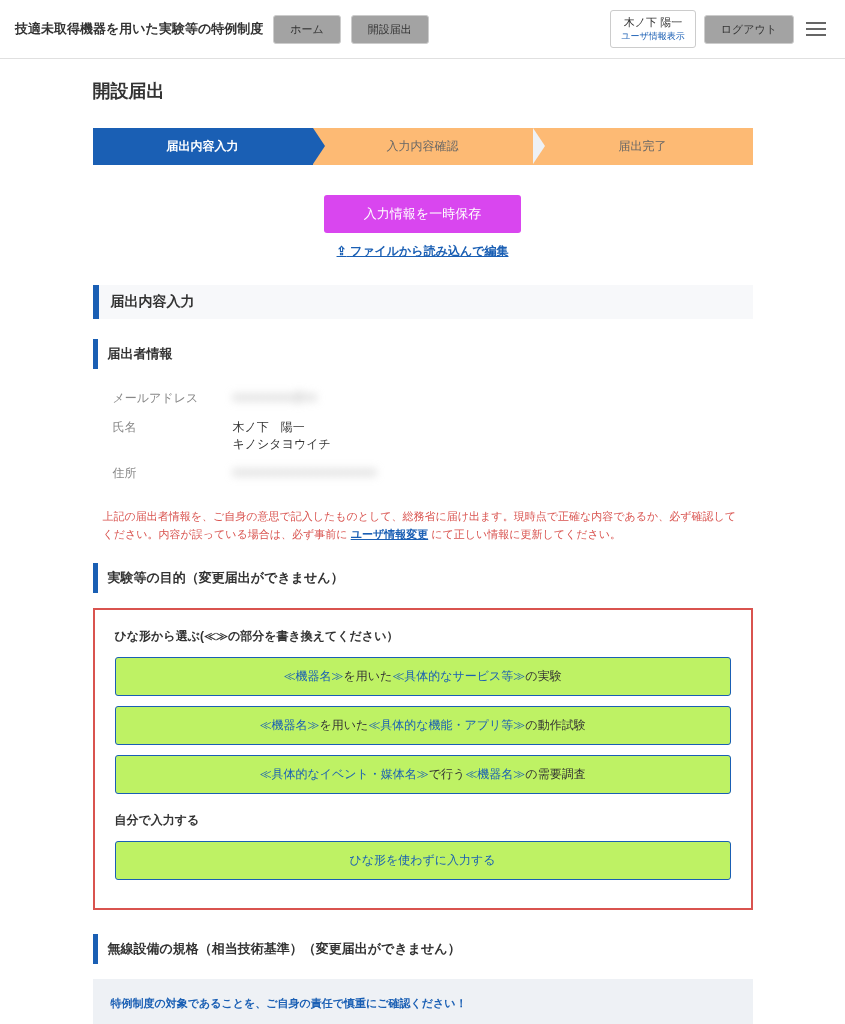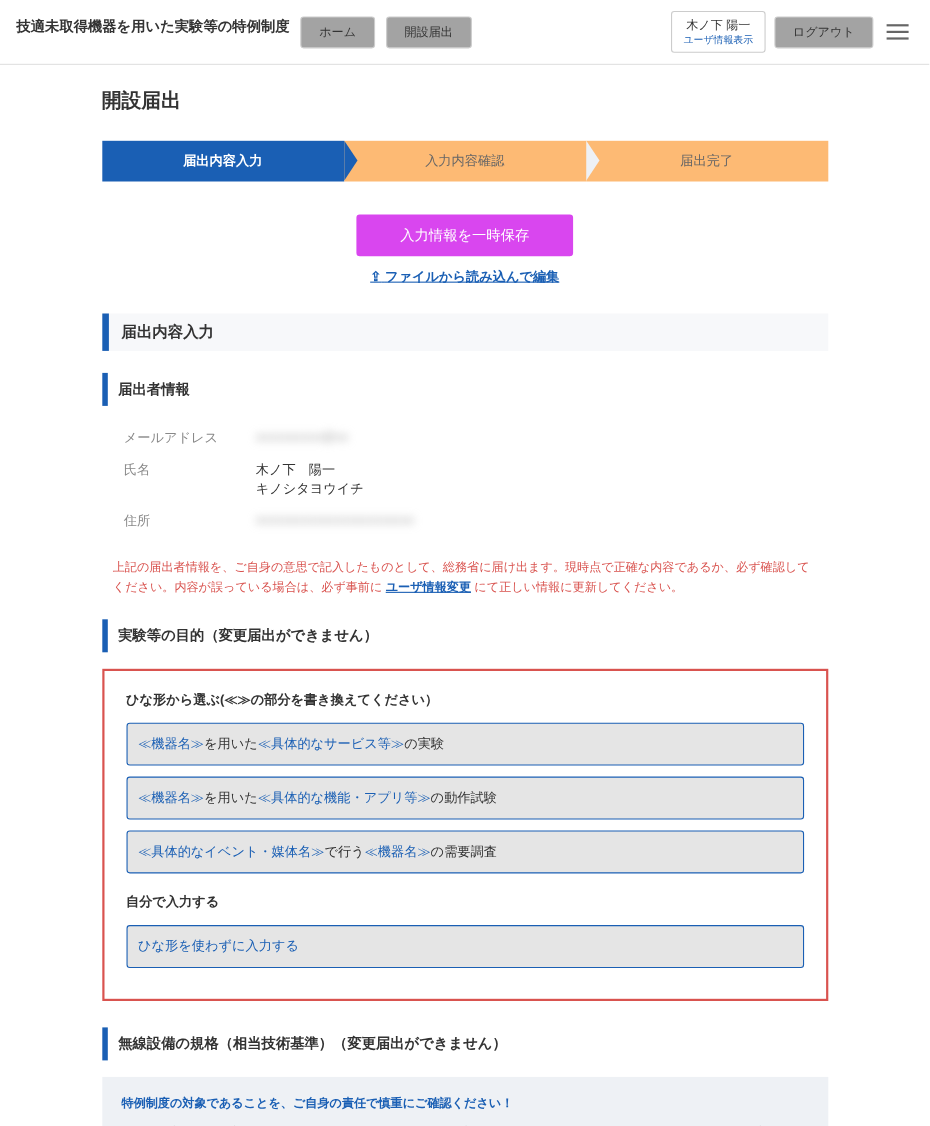--- a/index.html
+++ b/index.html
@@ -1,18 +1,18 @@
 <!DOCTYPE html>
 <html><head>
 <meta charset="utf-8">
 <style>
 * { box-sizing: border-box; margin: 0; padding: 0; }
 body { font-family: "Hiragino Sans", "Meiryo", sans-serif; font-size: 12px; color: #333; background: #fff; width: 845px; }
 .header { display: flex; align-items: center; justify-content: space-between; padding: 10px 15px; border-bottom: 1px solid #e0e0e0; }
-.header-left { display: flex; gap: 10px; }
+.header-left { display: flex; align-items: center; gap: 10px; }
 .header-title { font-size: 13px; font-weight: bold; color: #333; }
 .header-btn { border: 1px solid #ccc; background: #a3a3a3; padding: 6px 16px; border-radius: 3px; font-size: 11px; cursor: pointer; color: #333; }
 .header-right { display: flex; align-items: center; gap: 8px; }
 .user-info { text-align: center; border: 1px solid #ccc; padding: 4px 10px; border-radius: 3px; font-size: 11px; cursor: pointer; }
 .user-info-sub { font-size: 9px; color: #1a5fb4; }
 .hamburger { display: flex; flex-direction: column; gap: 4px; cursor: pointer; padding: 4px; }
 .hamburger span { width: 20px; height: 2px; background: #666; }
 .main { max-width: 660px; margin: 0 auto; padding: 20px 0 40px; }
 .page-title { font-size: 18px; font-weight: bold; margin-bottom: 25px; }
 .progress { display: flex; margin-bottom: 30px; }
@@ -28,21 +28,21 @@
 .sub-section-bar { border-left: 5px solid #1a5fb4; padding: 6px 10px; font-size: 13px; font-weight: bold; margin-bottom: 15px; }
 .info-block { padding: 0 20px 20px; }
 .info-row { display: flex; padding: 6px 0; font-size: 12px; }
 .info-label { width: 120px; color: #888; }
 .info-value { flex: 1; color: #333; }
 .blurred { filter: blur(4px); color: #aaa; }
 .notice { font-size: 11px; color: #d9534f; line-height: 1.6; padding: 0 10px 20px; }
 .notice a { color: #1a5fb4; text-decoration: underline; font-weight: bold; }
 .red-box { border: 2px solid #d9534f; padding: 18px 20px; margin-bottom: 24px; }
 .sub-heading { font-size: 12px; font-weight: bold; margin-bottom: 12px; }
-.template-btn { display: block; width: 100%; border: 1px solid #1a5fb4; background: #e5e5e5; color: #1a5fb4; padding: 10px; border-radius: 3px; font-size: 12px; text-align: left; margin-bottom: 10px; cursor: pointer; }
+.template-btn { display: block; width: 100%; border: 1px solid #1a5fb4; background: #bef264; color: #1a5fb4; padding: 10px; border-radius: 3px; font-size: 12px; text-align: center; margin-bottom: 10px; cursor: pointer; }
 .template-btn .em { color: #1a5fb4; }
 .template-btn .normal { color: #333; }
 .spec-notice { background: #eef1f5; padding: 15px 18px; font-size: 11px; line-height: 1.7; margin-bottom: 15px; }
 .spec-notice-title { font-weight: bold; color: #1a5fb4; margin-bottom: 8px; }
 .spec-notice ul { list-style: disc; padding-left: 20px; }
 .spec-notice li { margin-bottom: 6px; }
 </style>
 </head>
 <body>
 

